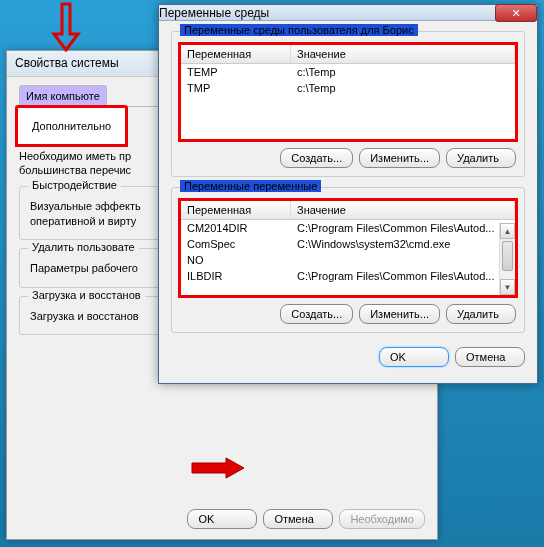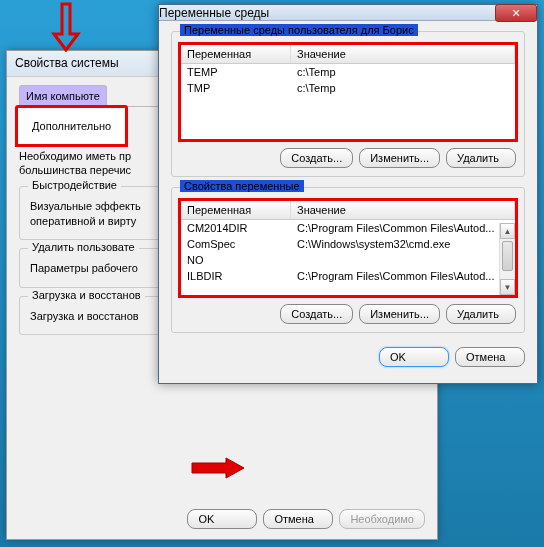--- a/index.html
+++ b/index.html
@@ -312,21 +312,21 @@
           </div>
       </div>
       <div class="btnrow">
         <span class="btn">Создать...</span>
         <span class="btn">Изменить...</span>
         <span class="btn">Удалить</span>
       </div>
     </div>
 
     <div class="section">
-      <div class="section-title">Свойства переменные</div>
+      <div class="section-title">Переменные переменные</div>
       <div class="listbox redframe">
         <div class="listhdr">
           <div class="col1">Переменная</div>
           <div class="col2">Значение</div>
         </div>
         <div id="sys-rows">
             <div class="listrow">
               <div class="col1">CM2014DIR</div>
               <div class="col2">C:\Program Files\Common Files\Autod...</div>
             </div>

